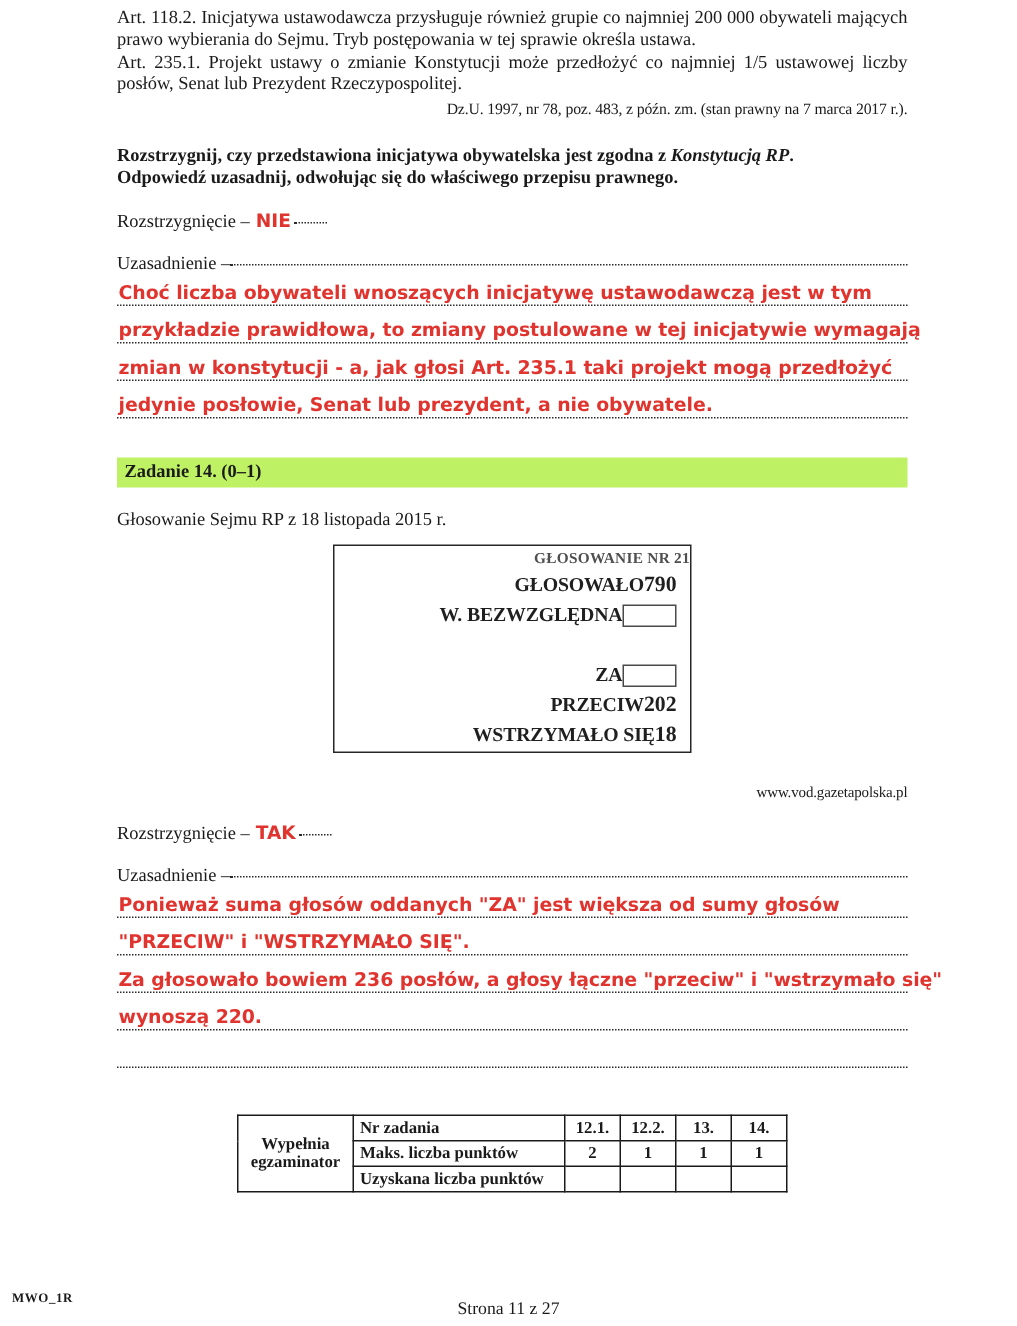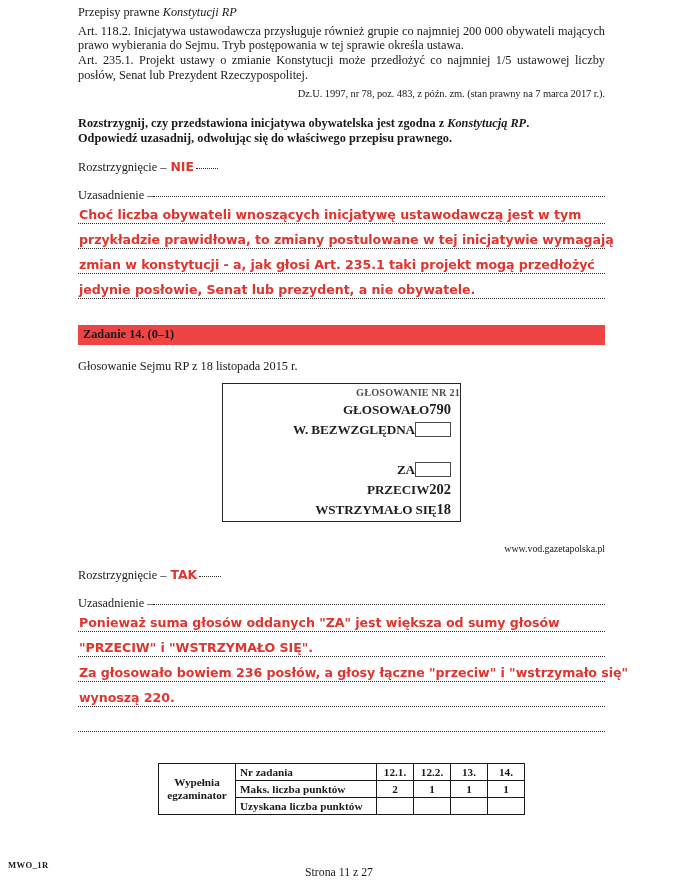--- a/index.html
+++ b/index.html
@@ -103,21 +103,21 @@
     color: #e0342f;
     font-family: "DejaVu Sans", sans-serif;
     font-weight: bold;
     font-size: 12.6px;
     letter-spacing: -0.05px;
     white-space: nowrap;
   }
 
   
   .band {
-    background: #ef4444;
+    background: #bef264;
     font-size: 12.3px;
     font-weight: bold;
     padding: 2px 5px 3px 5px;
     margin: 22px 0 0 0;
   }
   .subtitle {
     font-size: 12.3px;
     margin: 14px 0 0 0;
   }
 
@@ -216,21 +216,20 @@
     text-align: center;
     font-size: 11.8px;
   }
 </style>
 </head>
 <body>
 
 <div id="page">
   <div class="content">
 
-    <p class="lead"><span>Przepisy prawne </span><span class="ital">Konstytucji RP</span></p>
 
     <p class="artpara">Art. 118.2. Inicjatywa ustawodawcza przysługuje również grupie co najmniej 200 000 obywateli mających prawo wybierania do Sejmu. Tryb postępowania w tej sprawie określa ustawa.</p>
     <p class="artpara tight">Art. 235.1. Projekt ustawy o zmianie Konstytucji może przedłożyć co najmniej 1/5 ustawowej liczby posłów, Senat lub Prezydent Rzeczypospolitej.</p>
     <p class="srcline">Dz.U. 1997, nr 78, poz. 483, z późn. zm. (stan prawny na 7 marca 2017 r.).</p>
 
     <p class="command"><span>Rozstrzygnij, czy przedstawiona inicjatywa obywatelska jest zgodna z </span><span class="ital">Konstytucją RP</span><span>.</span><br><span>Odpowiedź uzasadnij, odwołując się do właściwego przepisu prawnego.</span></p>
 
     <div class="ansrow">
       <span class="lbl">Rozstrzygnięcie –</span>
       <span class="hw">NIE</span>

